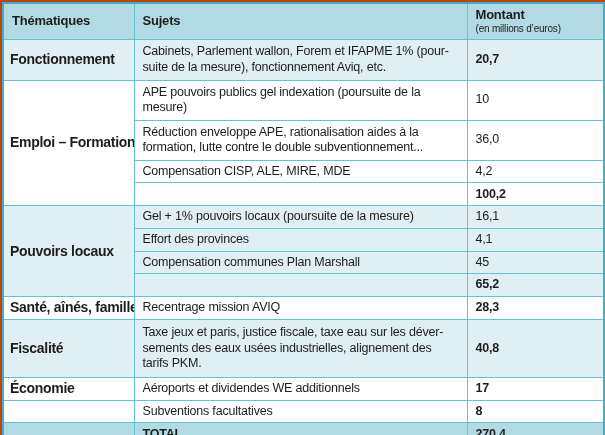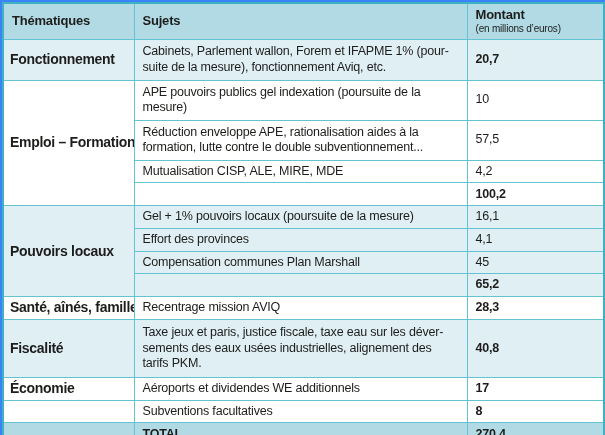--- a/index.html
+++ b/index.html
@@ -7,21 +7,21 @@
     padding: 0;
     background: #ffffff;
     font-family: "Liberation Sans", sans-serif;
     color: #1d1d1b;
   }
   .page {
     width: 605px;
     height: 435px;
     box-sizing: border-box;
     padding: 2px;
-    background: #3b82f6;
+    background: #c2410c;
   }
   table.budget {
     border-collapse: collapse;
     table-layout: fixed;
     width: 601px;
     border: 2px solid #3fb1c5;
   }
   col.c-theme  { width: 131px; }
   col.c-sujet  { width: 333px; }
   col.c-montant{ width: 137px; }
@@ -87,24 +87,24 @@
         <td class="sujet">Cabinets, Parlement wallon, Forem et IFAPME 1% (pour­suite de la mesure), fonctionnement Aviq, etc.</td>
         <td class="val bold">20,7</td>
       </tr>
       <tr class="plain h-2line">
         <td class="theme" rowspan="4">Emploi – Formation</td>
         <td class="sujet">APE pouvoirs publics gel indexation (poursuite de la mesure)</td>
         <td class="val">10</td>
       </tr>
       <tr class="plain h-2line">
         <td class="sujet">Réduction enveloppe APE, rationalisation aides à la formation, lutte contre le double subventionnement...</td>
-        <td class="val">57,5</td>
+        <td class="val">36,0</td>
       </tr>
       <tr class="plain h-1line">
-        <td class="sujet">Mutualisation CISP, ALE, MIRE, MDE</td>
+        <td class="sujet">Compensation CISP, ALE, MIRE, MDE</td>
         <td class="val">4,2</td>
       </tr>
       <tr class="plain h-sub">
         <td class="sujet"></td>
         <td class="val bold">100,2</td>
       </tr>
       <tr class="stripe h-1line">
         <td class="theme" rowspan="4">Pouvoirs locaux</td>
         <td class="sujet">Gel + 1% pouvoirs locaux (poursuite de la mesure)</td>
         <td class="val">16,1</td>

